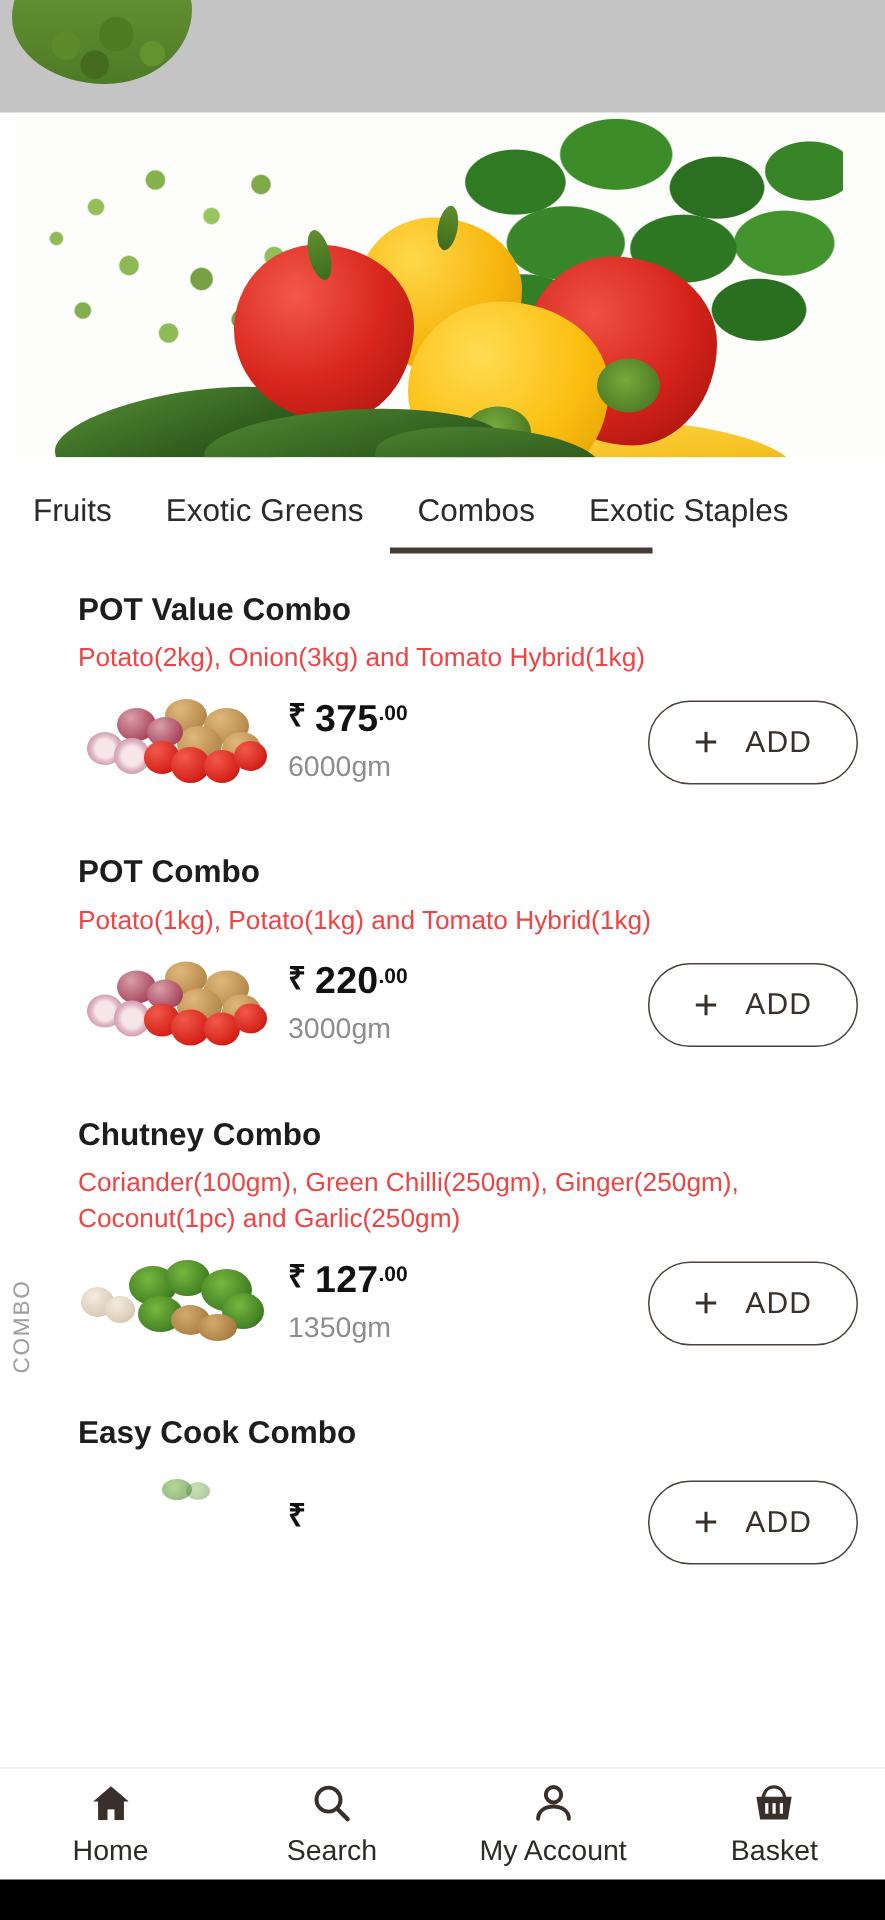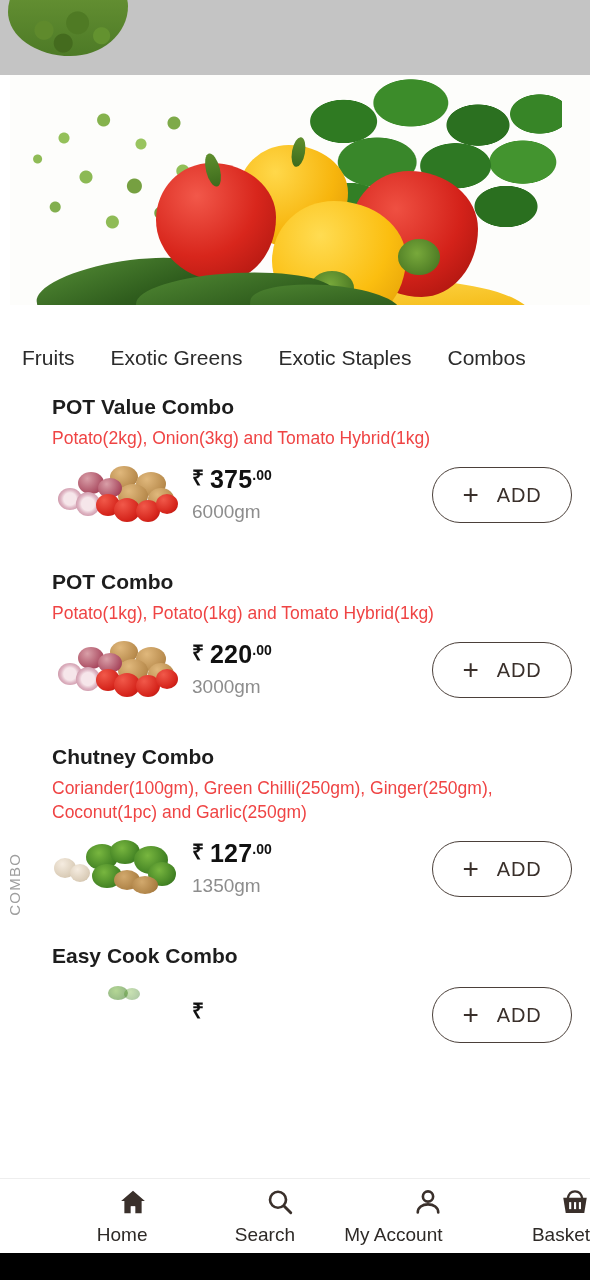--- a/index.html
+++ b/index.html
@@ -137,21 +137,21 @@
     position: absolute;
     left: 330px; top: 206px; width: 190px; height: 54px;
     border-radius: 50% / 46%;
     background: linear-gradient(170deg, #ffd94f 0%, #f2b50c 70%, #d69406 100%);
     transform: rotate(5deg);
   }
 
   
   .tabs {
     position: absolute;
-    top: 322px; left: 0;
+    top: 305px; left: 0;
     width: 526px; height: 72px;
     background: #ffffff;
     display: flex;
     align-items: center;
     overflow: hidden;
   }
   .tab {
     font-size: 21px;
     color: #2b2b2b;
     white-space: nowrap;
@@ -259,21 +259,21 @@
     width: 590px; height: 75px;
     background: #ffffff;
     border-top: 1px solid #eeeeee;
     display: flex;
     z-index: 10;
   }
   .nav-item {
     flex: 1 1 25%;
     display: flex;
     flex-direction: column;
-    align-items: flex-end;
+    align-items: center;
     justify-content: center;
     gap: 7px;
     cursor: pointer;
   }
   .nav-icon { width: 30px; height: 30px; display: block; }
   .nav-label { font-size: 19px; color: #2e2a27; }
 
   .system-bar {
     position: absolute;
     left: 0; top: 1253px;
@@ -308,25 +308,25 @@
   </div>
 </div>
 
 <div class="tabs">
   <div class="tab">
     <span>Fruits</span>
   </div>
   <div class="tab">
     <span>Exotic Greens</span>
   </div>
+  <div class="tab active">
+    <span>Combos</span>
+  </div>
   <div class="tab">
     <span>Exotic Staples</span>
-  </div>
-  <div class="tab active">
-    <span>Combos</span>
   </div>
 </div>
 
 <div class="list">
 
   <div class="card">
     <div class="card-title">POT Value Combo</div>
     <div class="card-desc">Potato(2kg), Onion(3kg) and Tomato Hybrid(1kg)</div>
     <div class="card-body">
       <div class="thumb">

